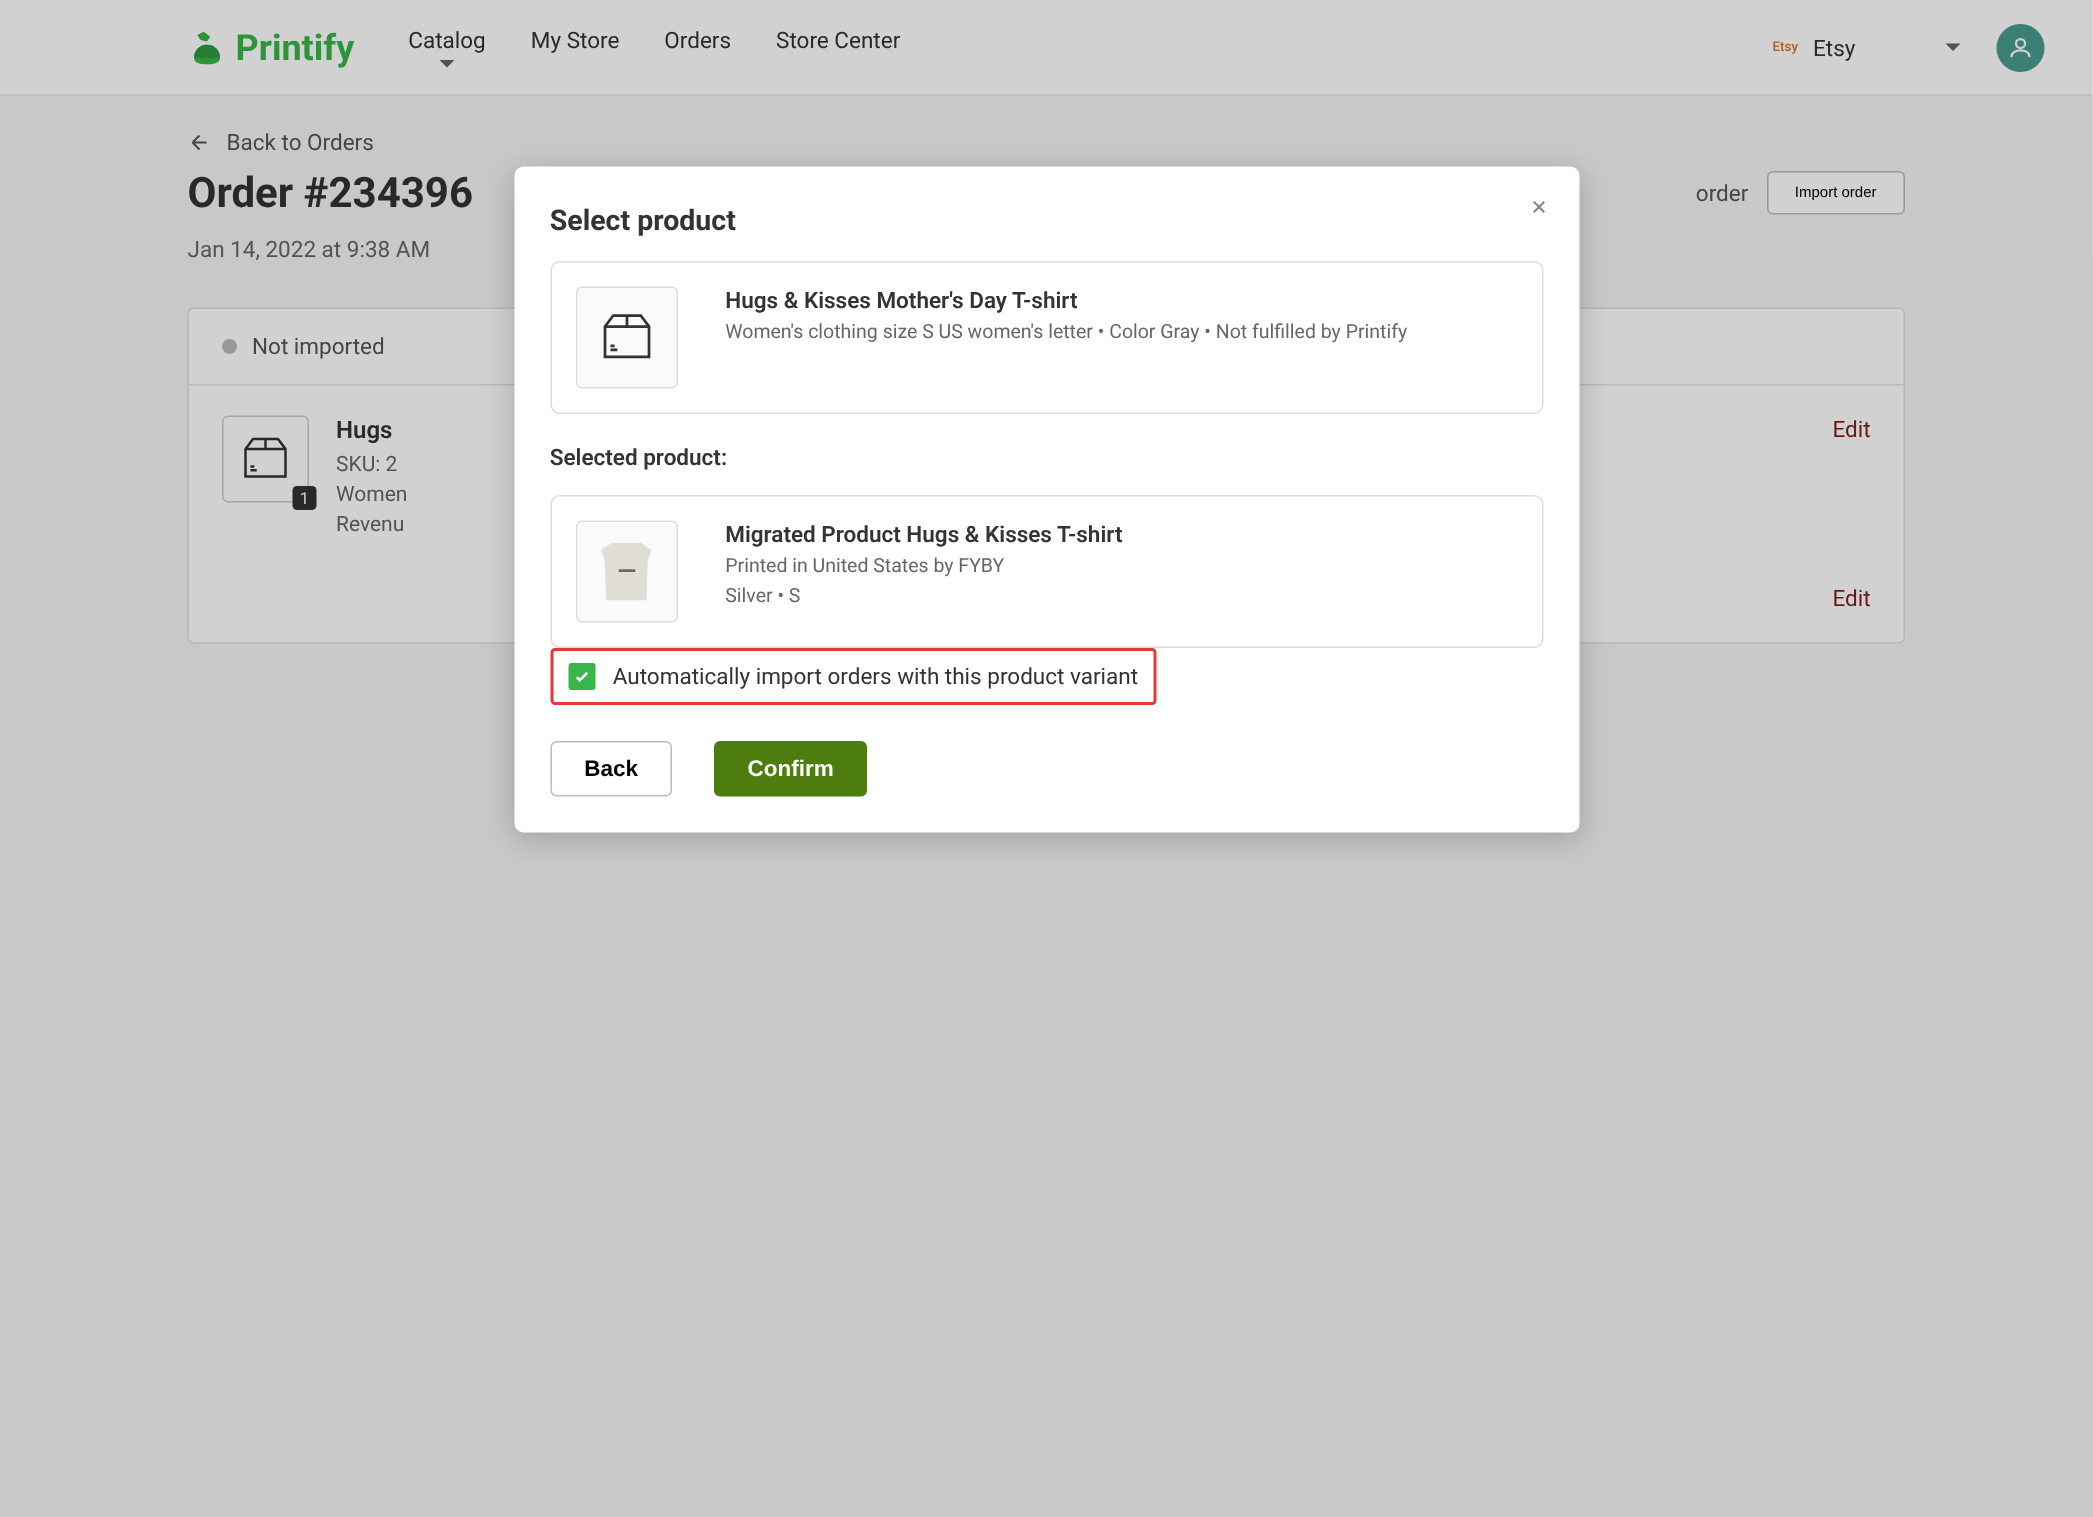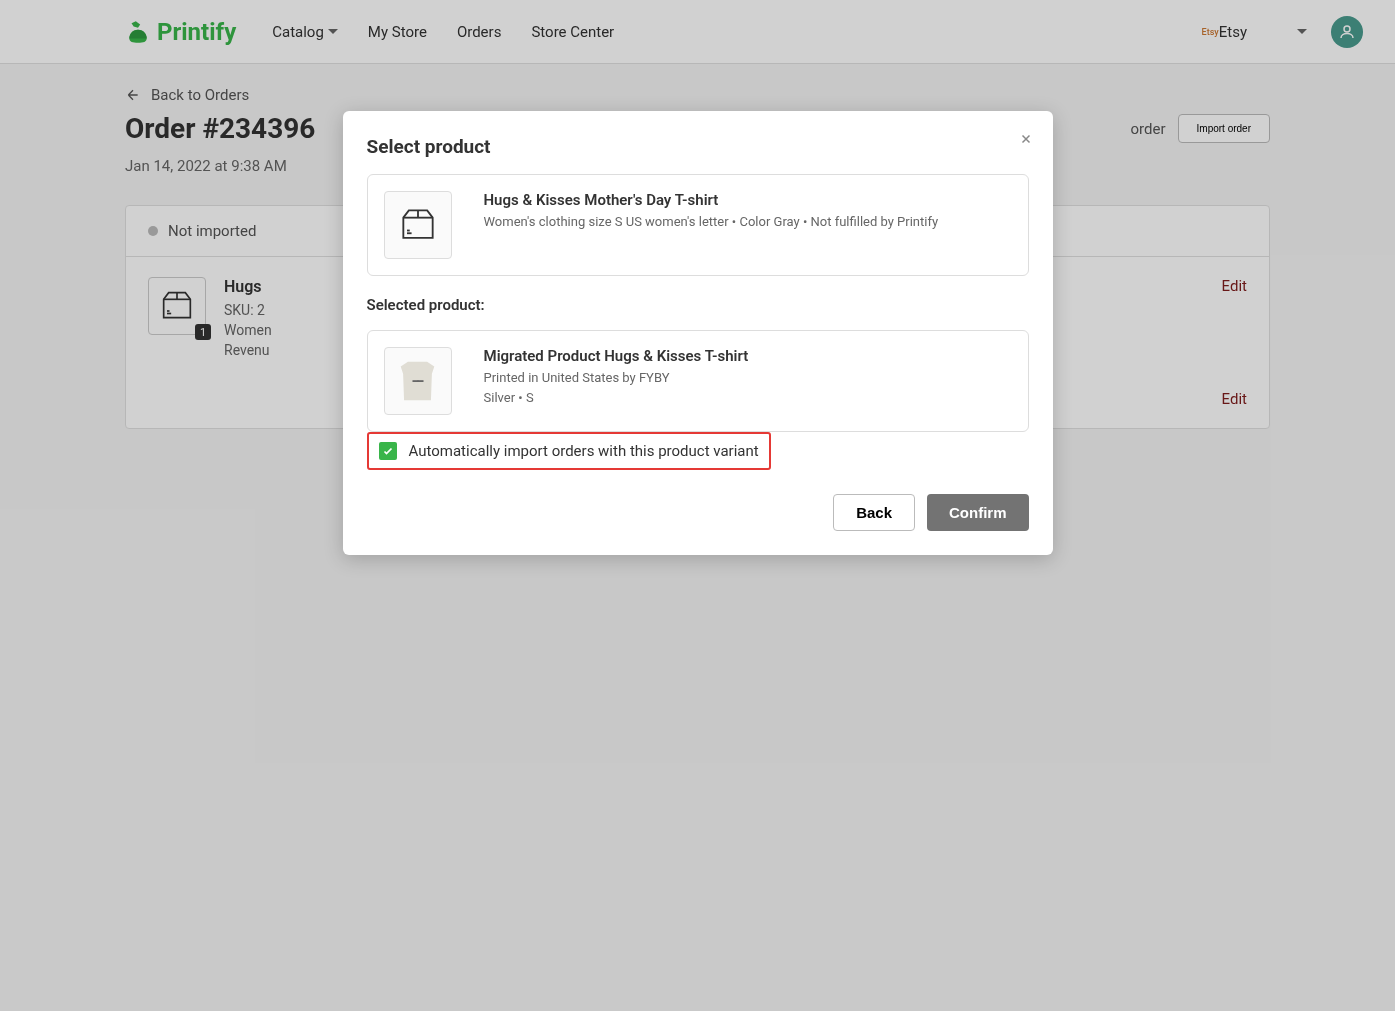--- a/index.html
+++ b/index.html
@@ -39,25 +39,27 @@
     }
     .logo svg { width: 26px; height: 28px; }
     .nav { display: flex; gap: 30px; }
     .nav-item {
       font-size: 15px;
       color: #333;
       cursor: pointer;
       display: flex;
       align-items: center;
       gap: 4px;
+      flex-direction: column;
     }
     .header-right { display: flex; align-items: center; gap: 24px; }
     .store-select {
       display: flex;
       align-items: center;
+      gap: 10px;
       font-size: 15px;
       cursor: pointer;
     }
     .etsy-badge {
       font-size: 9px;
       color: #cc7833;
       font-weight: 500;
     }
     .avatar {
       width: 32px;
@@ -225,35 +227,34 @@
       background: #39b54a;
       border-radius: 2px;
       display: flex;
       align-items: center;
       justify-content: center;
       cursor: pointer;
     }
     .checkbox svg { width: 12px; height: 12px; }
     .modal-footer {
       display: flex;
-      justify-content: flex-end;
-      gap: 12px;
+      gap: 28px;
       margin-top: 24px;
     }
     .btn-back {
       border: 1px solid #bbb;
       background: #fff;
       padding: 9px 22px;
       border-radius: 4px;
       font-size: 15px;
       cursor: pointer;
       font-weight: 600;
     }
     .btn-confirm {
-      background: #737373;
+      background: #4d7c0f;
       color: #fff;
       border: none;
       padding: 3px 22px;
       border-radius: 4px;
       font-size: 15px;
       cursor: pointer;
       font-weight: 600;
     }
     .chevron-down {
       display: inline-block;

